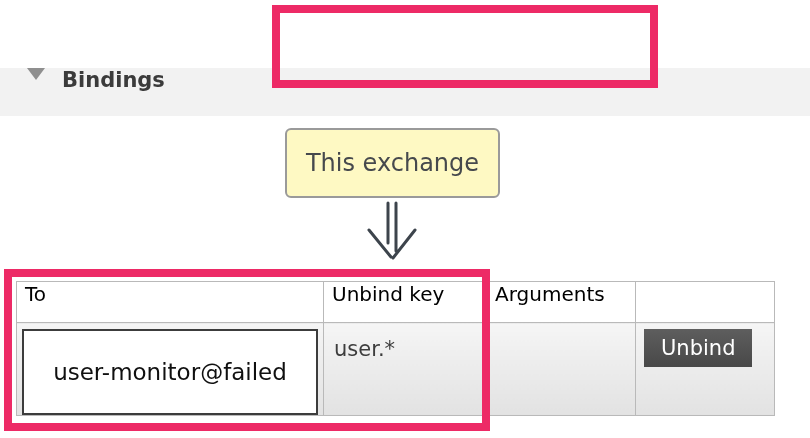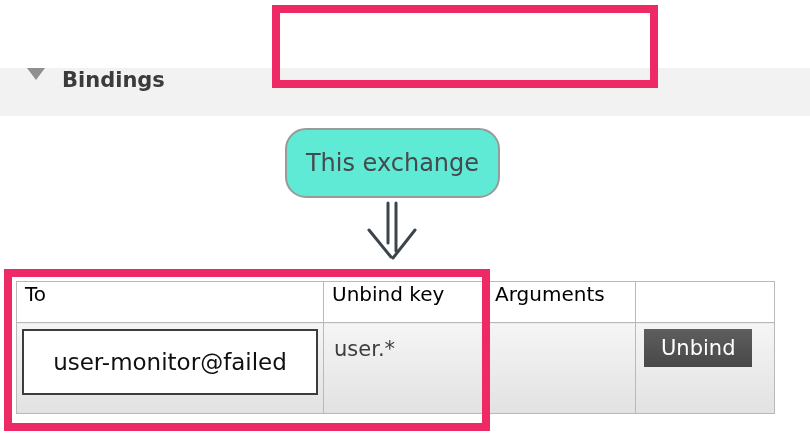--- a/index.html
+++ b/index.html
@@ -16,37 +16,37 @@
   
   .section-bar { position:absolute; left:0; top:68px; width:810px; height:48px;
                  background:#f2f2f2; display:flex; 
                  padding-left:27px; cursor:pointer; }
   .tri-down { width:0; height:0; border-left:9px solid transparent;
               border-right:9px solid transparent; border-top:12px solid #8f8f8f; }
   .section-label { margin-left:17px; font-size:21px; font-weight:bold; color:#3b3b3b; }
 
   
   .exchange-node { position:absolute; left:285px; top:128px; width:215px; height:70px;
-                   background:#5eead4; border:2px solid #9a9a9a; border-radius:21px;
+                   background:#fef9c3; border:2px solid #9a9a9a; border-radius:6px;
                    display:flex; align-items:center; justify-content:center;
                    font-size:24px; color:#46494d; }
   .arrow-wrap { position:absolute; left:366px; top:201px; width:52px; height:60px; }
 
   
   table.bindings { position:absolute; left:16px; top:281px; width:758px;
                    border-collapse:collapse; table-layout:fixed; }
   table.bindings th, table.bindings td { border:1px solid #b9b9b9; }
   table.bindings th { background:#fff; height:40px; text-align:left;
                       font-weight:normal; font-size:20px; color:#000;
                       padding:0 0 16px 8px; }
   table.bindings td { height:91px; vertical-align:top;
                       background:linear-gradient(#f5f5f5,#e2e2e2); }
   .col-to{width:307px;} .col-rk{width:163px;} .col-args{width:149px;} .col-act{width:139px;}
 
-  .queue-node { margin:6px 5px 0 5px; height:66px; border:2px solid #3c3c3c;
+  .queue-node { margin:6px 5px 0 5px; height:86px; border:2px solid #3c3c3c;
                 background:#fff; display:flex; align-items:center; justify-content:center;
                 font-size:23px; color:#101010; cursor:pointer; }
   .routing-key { display:block; padding:7px 0 0 10px; font-size:21px; color:#3d3d3d;margin-top:7px; }
   .unbind-btn { display:inline-block; margin:6px 0 0 8px; padding:7px 17px;
                 background:linear-gradient(#5e5e5e,#484848); border:none;
                 border-radius:0; color:#fff; font-size:21px;
                 font-family:"DejaVu Sans", sans-serif; cursor:pointer; }
 
   
   .hl { position:absolute; border:8px solid #ED2A66; background:transparent;

